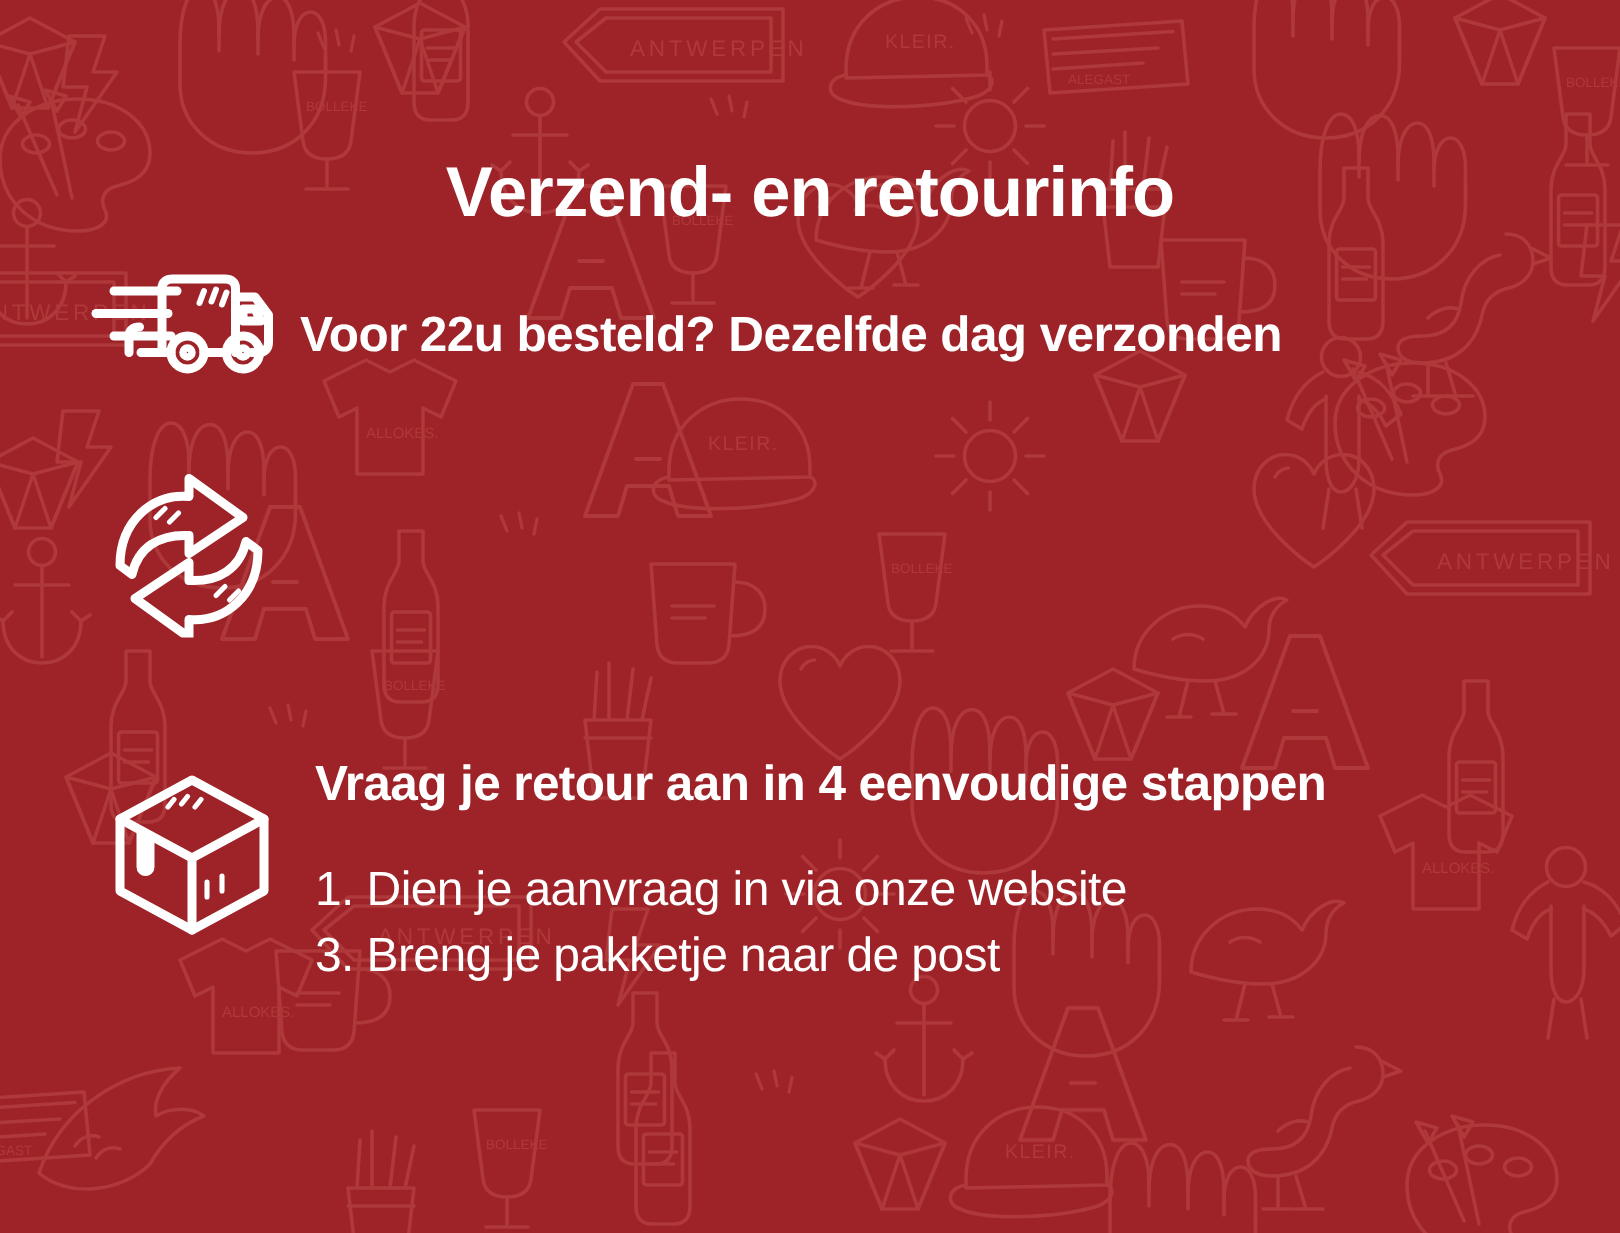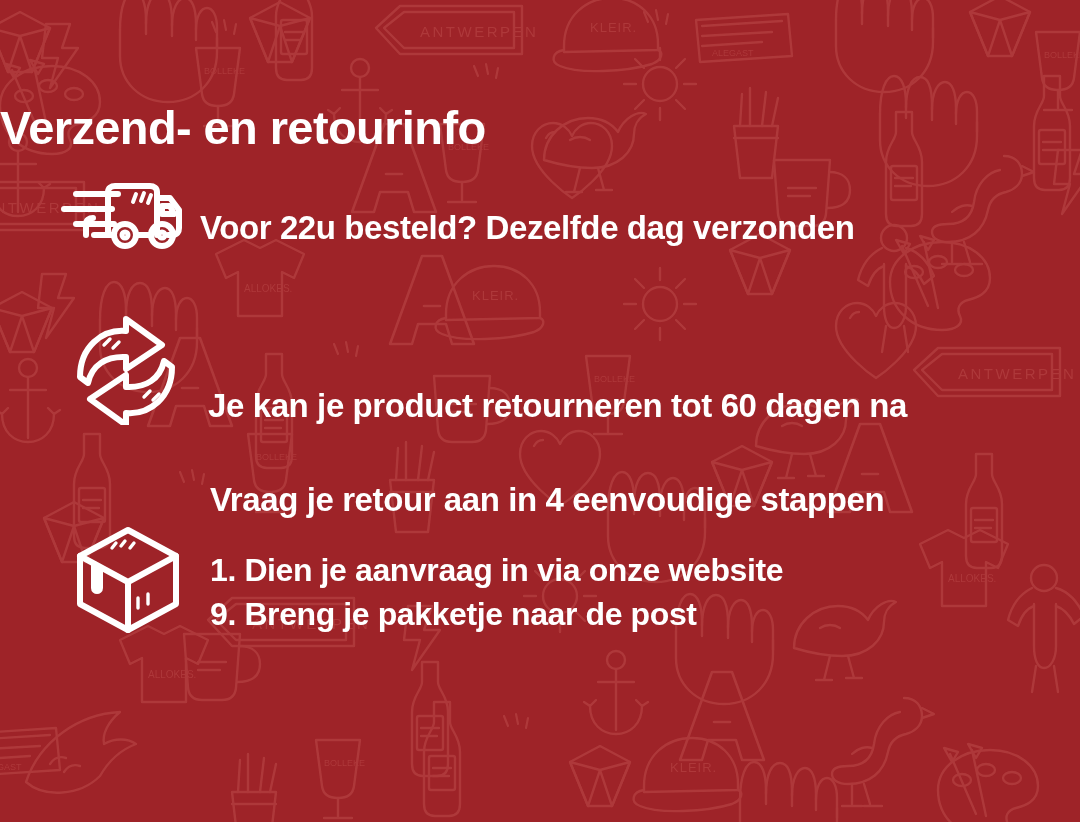--- a/index.html
+++ b/index.html
@@ -38,33 +38,33 @@
     position: absolute;
     inset: 0;
     z-index: 5;
   }
 
   .page-title {
     position: absolute;
     top: 72px;
     left: 0;
     width: 1080px;
-    text-align: left;
+    text-align: center;
     color: #ffffff;
     font-size: 47px;
     font-weight: bold;
     letter-spacing: -0.6px;
     line-height: 1.05;
     white-space: nowrap;
   }
 
   .row {
     position: absolute;
     display: flex;
-    align-items: flex-end;
+    align-items: center;
     left: 56px;
   }
 
   .icon-cell {
     flex: 0 0 auto;
     display: flex;
     align-items: center;
     justify-content: center;
   }
 
@@ -81,41 +81,41 @@
   #row-shipping { top: 178px; }
   #row-shipping .icon-cell { width: 130px; height: 72px; }
   #row-shipping .text-cell { margin-left: 14px; padding-top: 18px; }
 
   
   #row-returns { top: 312px; }
   #row-returns .icon-cell { width: 124px; height: 116px; padding-left: 8px; }
   #row-returns .text-cell { margin-left: 20px; padding-top: 20px; }
 
   
-  #row-steps { top: 460px; }
+  #row-steps { top: 482px; }
   #row-steps .icon-cell { width: 124px; height: 112px; padding-left: 10px; }
   #row-steps .right-cell { margin-left: 20px; }
   #row-steps .steps-heading {
     color: #ffffff;
     font-size: 33px;
     font-weight: bold;
     letter-spacing: -0.4px;
     line-height: 44px;
     padding-top: 18px;
     white-space: nowrap;
   }
   #row-steps .steps-list {
     margin: 26px 0 0 0;
     padding: 0;
     list-style: none;
   }
   #row-steps .steps-list li {
     color: #ffffff;
     font-size: 32px;
-    font-weight: bold;
+    font-weight: normal;
     letter-spacing: -0.4px;
     line-height: 44px;
     white-space: nowrap;
   }
 
   .icon-svg { display: block; }
 </style>
 </head>
 <body>
 
@@ -384,21 +384,20 @@
             <path d="M8,62 C8,32 30,14 54,16 L54,4 L90,30 L54,54 L54,42 C34,41 20,50 16,68 Z"></path>
             <path d="M100,52 C100,82 78,100 54,98 L54,110 L18,84 L54,60 L54,72 C74,73 88,64 92,46 Z"></path>
           </g>
           <g fill="none" stroke="#ffffff" stroke-width="3.4" stroke-linecap="round">
             <path d="M32,30 L38,24 M41,33 L47,27"></path>
             <path d="M72,82 L78,76 M81,85 L87,79"></path>
           </g>
         </svg>
       </div>
       <div class="text-cell">
-        <div>Je kan je product retourneren tot 60 dagen na</div>
       </div>
     </div>
 
     <div class="row" id="row-steps">
       <div class="icon-cell">
         <svg class="icon-svg" width="112" height="108" viewBox="0 0 112 108" xmlns="http://www.w3.org/2000/svg">
           <g fill="none" stroke="#ffffff" stroke-width="6" stroke-linecap="round" stroke-linejoin="round">
             <path d="M8,30 L56,4 L104,30 L104,78 L56,104 L8,78 Z"></path>
             <path d="M8,30 L56,56 L104,30"></path>
             <path d="M56,56 L56,104"></path>
@@ -407,19 +406,19 @@
           <g fill="none" stroke="#ffffff" stroke-width="3.4" stroke-linecap="round">
             <path d="M40,22 L44,17 M49,20 L53,15 M58,22 L62,17"></path>
             <path d="M66,72 L66,82 M76,68 L76,78"></path>
           </g>
         </svg>
       </div>
       <div class="right-cell">
         <div class="steps-heading">Vraag je retour aan in 4 eenvoudige stappen</div>
         <ul class="steps-list">
           <li>1. Dien je aanvraag in via onze website</li>
-          <li>9. Breng je pakketje naar de post</li>
+          <li>3. Breng je pakketje naar de post</li>
         </ul>
       </div>
     </div>
 
   </div>
 </div>
 
 </body></html>

